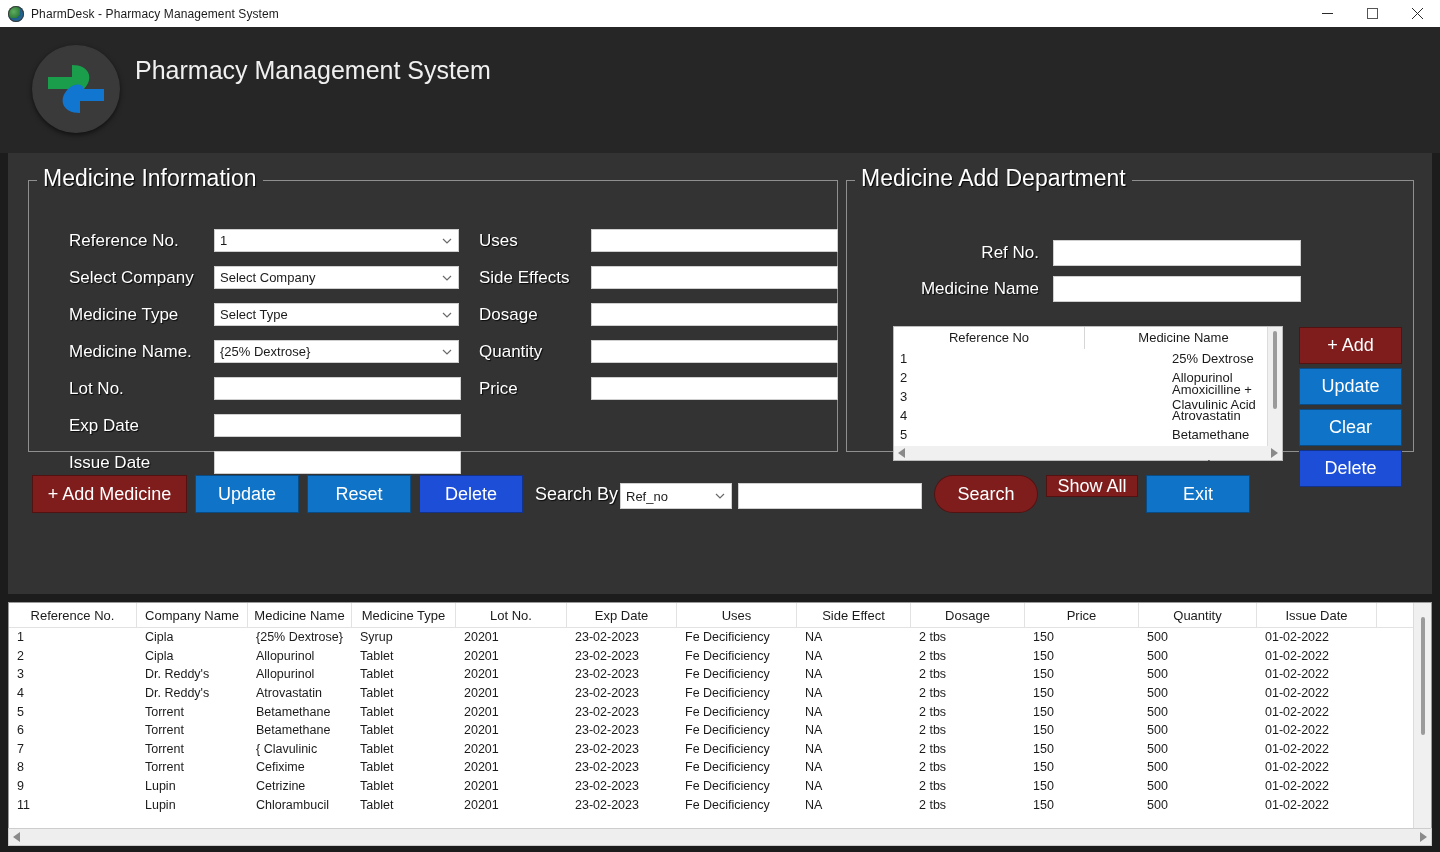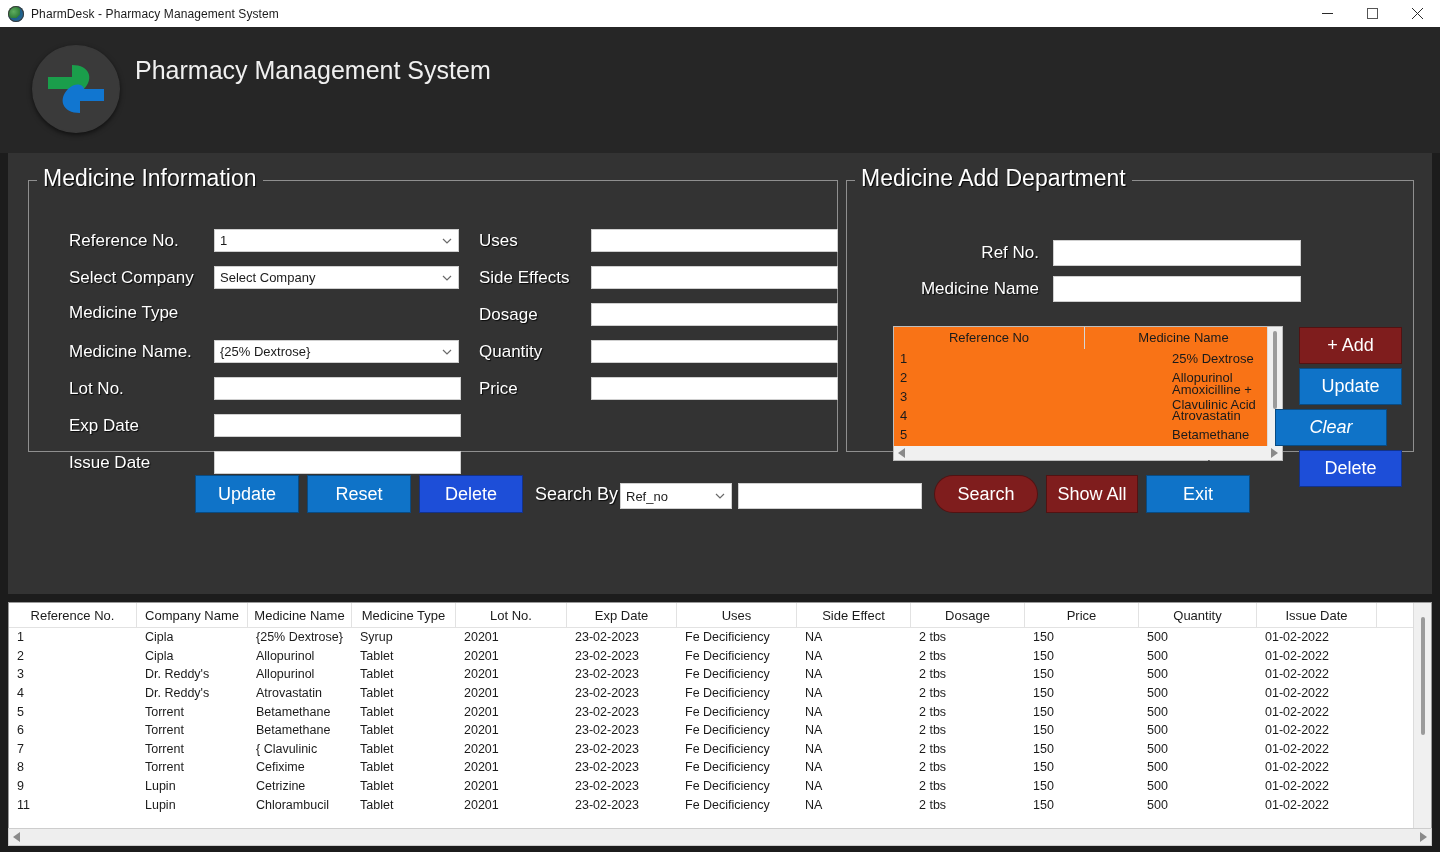--- a/index.html
+++ b/index.html
@@ -131,21 +131,21 @@
     white-space: nowrap;
     border: 1px solid rgba(0,0,0,.35);
   }
   .btn.green { background: #7f1d1d; }
   .btn.blue  { background: #0f73c8; }
   .btn.red   { background: #1d4ed8; }
 
   
   .listbox {
     position: absolute;
-    background: #f97316;
+    background: #ffffff;
     border: 1px solid #bdbdbd;
     box-sizing: border-box;
   }
   .lb-head {
     display: flex; height: 22px; align-items: center;
     font-size: 13px; color: #1b1b1b;
   }
   .lb-head .c1 { width: 190px; text-align: center; border-right: 1px solid #d6d6d6; height:22px; line-height:22px;}
   .lb-head .c2 { flex: 1; text-align: center; height:22px; line-height:22px;}
   .lb-row {
@@ -292,20 +292,28 @@
           <span class="chev">
               <svg width="10" height="10" viewBox="0 0 10 10">
                 <polyline points="1,3 5,7 9,3" fill="none" stroke="#6a6a6a" stroke-width="1.2"></polyline>
               </svg>
             </span>
         </div>
       </div>
 
       <div class="frow" style="left:40px; top:122px;">
         <div class="flabel" style="width:145px;">Medicine Type</div>
+        <div class="fcombo" style="width:245px;">
+          <span>Select Type</span>
+          <span class="chev">
+              <svg width="10" height="10" viewBox="0 0 10 10">
+                <polyline points="1,3 5,7 9,3" fill="none" stroke="#6a6a6a" stroke-width="1.2"></polyline>
+              </svg>
+            </span>
+        </div>
       </div>
 
       <div class="frow" style="left:40px; top:159px;">
         <div class="flabel" style="width:145px;">Medicine Name.</div>
         <div class="fcombo" style="width:245px;">
           <span>{25% Dextrose}</span>
           <span class="chev">
               <svg width="10" height="10" viewBox="0 0 10 10">
                 <polyline points="1,3 5,7 9,3" fill="none" stroke="#6a6a6a" stroke-width="1.2"></polyline>
               </svg>
@@ -422,46 +430,47 @@
           <div class="thumb" style="top:4px; height:78px;"></div>
         </div>
         <div class="hscroll" style="left:0; right:0; bottom:0; height:14px;">
           <div class="arrow left"></div>
           <div class="arrow right"></div>
         </div>
       </div>
 
       <div class="btn green" style="position:absolute; left:452px; top:146px; width:103px; height:37px;">+ Add</div>
       <div class="btn blue" style="position:absolute; left:452px; top:187px; width:103px; height:37px;">Update</div>
-      <div class="btn blue" style="position:absolute; left:428px; top:228px; width:112px; height:37px;font-style:italic;">Clear</div>
+      <div class="btn blue" style="position:absolute; left:452px; top:228px; width:103px; height:37px;">Clear</div>
       <div class="btn red" style="position:absolute; left:452px; top:269px; width:103px; height:37px;">Delete</div>
     </div>
 
     <div class="actionbar">
+      <div class="btn green ab-item" style="left:24px; width:155px; height:38px;">+ Add Medicine</div>
       <div class="btn blue ab-item" style="left:187px; width:104px; height:38px;">Update</div>
       <div class="btn blue ab-item" style="left:299px; width:104px; height:38px;">Reset</div>
       <div class="btn red ab-item" style="left:411px; width:104px; height:38px;">Delete</div>
 
       <div class="searchby-label ab-item" style="left:527px;">Search By</div>
 
       <div class="fcombo ab-item" style="left:612px; top:8px; width:112px; height:26px;">
         <span>Ref_no</span>
         <span class="chev">
             <svg width="10" height="10" viewBox="0 0 10 10">
               <polyline points="1,3 5,7 9,3" fill="none" stroke="#6a6a6a" stroke-width="1.2"></polyline>
             </svg>
           </span>
       </div>
 
       <div class="finput ab-item" style="left:730px; top:8px; width:184px; height:26px;">
         <span></span>
       </div>
 
       <div class="btn green ab-item" style="left:926px; width:104px; height:38px;border-radius:19px;">Search</div>
-      <div class="btn green ab-item" style="left:1038px; width:92px; height:38px;">Show All</div>
+      <div class="btn green ab-item" style="left:1038px; width:92px; height:22px;">Show All</div>
       <div class="btn blue ab-item" style="left:1138px; width:104px; height:38px;">Exit</div>
     </div>
   </div>
 
   <div class="grid">
     <div class="grid-inner">
       <div class="g-head" id="grid-header">
           <div class="gc" style="width: 128px;">Reference No.</div>
           <div class="gc" style="width: 111px;">Company Name</div>
           <div class="gc" style="width: 104px;">Medicine Name</div>

